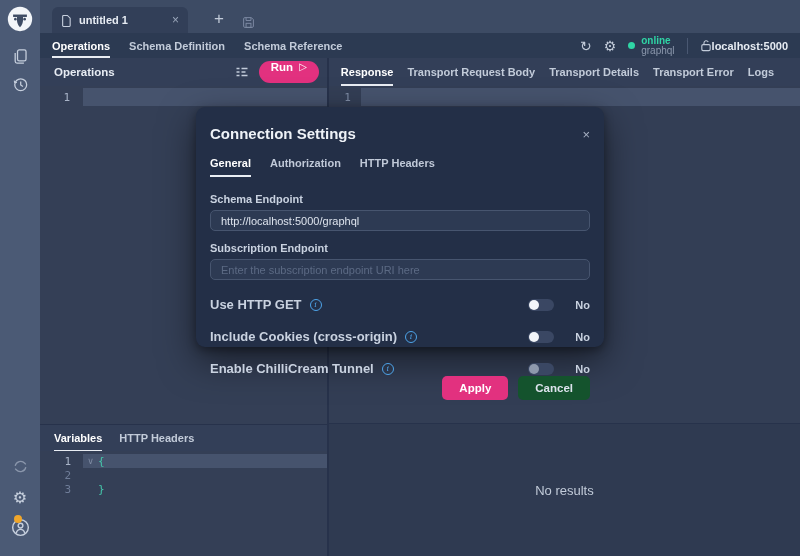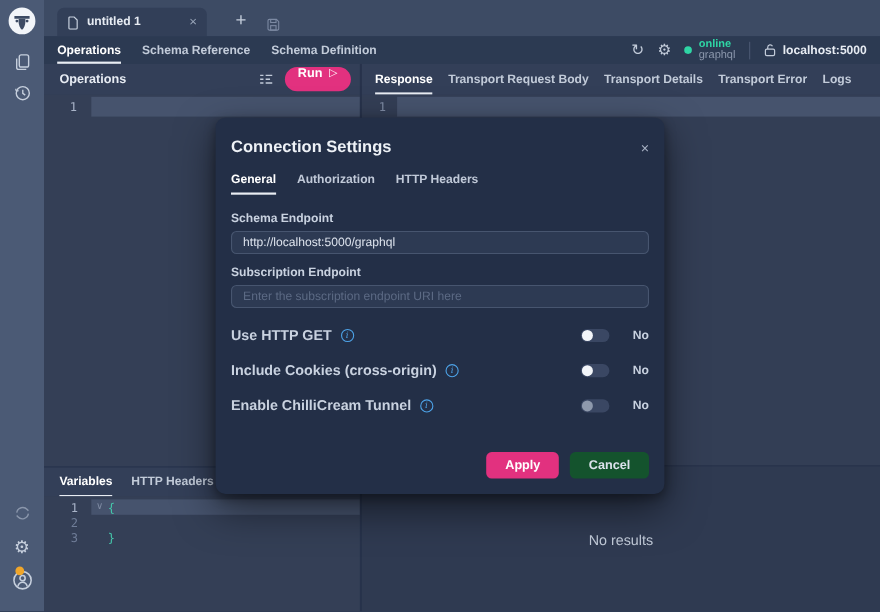--- a/index.html
+++ b/index.html
@@ -27,21 +27,21 @@
   .nav-tab { height:25px; display:flex; align-items:center; font-size:11px; font-weight:700; color:#c2cbd9; margin-right:19px; border-bottom:2px solid transparent; padding-top:2px; cursor:pointer; }
   .nav-tab.active { color:#fff; border-bottom-color:#e9edf3; }
   .nav-right { margin-left:auto; display:flex; align-items:center; gap:12px; }
   .nav-ico { color:#c2cbd9; font-size:14px; line-height:1; cursor:pointer; }
   .status-group { display:flex; align-items:center; gap:6px; }
   .status-dot { width:7px; height:7px; border-radius:50%; background:#2fd5a5; }
   .status-stack { display:flex; flex-direction:column; line-height:10px; }
   .status-online { color:#2fd5a5; font-size:10px; font-weight:700; }
   .status-label { color:#8c98ad; font-size:10px; }
   .v-div { width:1px; height:16px; background:#4a5872; }
-  .host { color:#e7ecf3; font-size:11px; font-weight:700; display:flex; align-items:center; gap:6px; cursor:pointer; }
+  .host { color:#e7ecf3; font-size:11px; font-weight:700; display:flex; align-items:center; cursor:pointer; }
 
   
   .content { position:absolute; left:40px; top:58px; right:0; bottom:0; display:flex; }
   .left-col { width:390px; display:flex; flex-direction:column; border-right:2px solid #27324b; }
   .right-col { flex:1; display:flex; flex-direction:column; }
 
   .pane-header { height:28px; background:#333f58; display:flex; align-items:center; padding:0 8px 0 14px; }
   .pane-title { font-size:11.5px; font-weight:700; color:#e7ecf3; }
   .ph-right { margin-left:auto; display:flex; align-items:center; gap:10px; }
   .run-btn { background:#e2317f; color:#fff; border:none; height:22px; border-radius:12px; padding:0 12px; font-size:11.5px; font-weight:700; display:flex; align-items:flex-start; gap:6px; cursor:pointer; font-family:inherit; }
@@ -68,21 +68,21 @@
   .v-rest { flex:1; height:100%; display:flex; align-items:center; }
 
   .tabs-header { height:28px; background:#333f58; display:flex; align-items:center; padding:0 12px; }
   .resp-tab { height:28px; display:flex; align-items:center; font-size:11px; font-weight:700; color:#c2cbd9; margin-right:14px; border-bottom:2px solid transparent; padding-top:2px; cursor:pointer; white-space:nowrap; }
   .resp-tab.active { color:#fff; border-bottom-color:#e9edf3; }
   .resp-editor { flex:1; background:#333e55; font-family:"DejaVu Sans Mono","Liberation Mono",monospace; font-size:11px; padding-top:2px; }
   .r-gutter { width:32px; text-align:right; padding-right:10px; color:#7f8ca5; flex:none; }
   .no-results { height:133px; background:#2f3a51; border-top:1px solid #27324b; display:flex; align-items:center; justify-content:center; color:#c2cbd9; font-size:13px; }
 
   
-  .dialog { position:absolute; left:196px; top:107px; width:408px; height:342px; background:#232f47; border-radius:9px; box-shadow:0 14px 36px rgba(0,0,0,.5), 0 3px 10px rgba(0,0,0,.35); z-index:10; display:flex; flex-direction:column; padding:18px 14px 14px; }
+  .dialog { position:absolute; left:196px; top:107px; width:408px; height:240px; background:#232f47; border-radius:9px; box-shadow:0 14px 36px rgba(0,0,0,.5), 0 3px 10px rgba(0,0,0,.35); z-index:10; display:flex; flex-direction:column; padding:18px 14px 14px; }
   .dlg-head { display:flex; align-items:flex-start; }
   .dlg-title { font-size:15px; font-weight:700; color:#eef2f7; }
   .dlg-close { margin-left:auto; color:#a8b2c4; font-size:13px; cursor:pointer; margin-top:2px; }
   .dlg-tabs { display:flex; margin-top:15px; }
   .dlg-tab { font-size:11px; font-weight:700; color:#c0c9d8; margin-right:19px; padding-bottom:6px; border-bottom:2px solid transparent; cursor:pointer; }
   .dlg-tab.active { color:#fff; border-bottom-color:#e9edf3; }
   .dlg-body { margin-top:16px; display:flex; flex-direction:column; flex:1; }
   .field-label { font-size:11px; font-weight:700; color:#c9d2e0; margin-bottom:5px; }
   .text-input { width:100%; height:21px; background:#2d3a53; border:1px solid #47556f; border-radius:5px; padding:0 10px; font-size:11px; color:#dde3ed; font-family:inherit; outline:none; }
   .text-input::placeholder { color:#5c6a84; }
@@ -163,22 +163,22 @@
       <svg width="13" height="13" viewBox="0 0 16 16" fill="none" stroke="currentColor" stroke-width="1.2">
         <path d="M2 3.5A1.5 1.5 0 0 1 3.5 2h8L14 4.5v8a1.5 1.5 0 0 1-1.5 1.5h-9A1.5 1.5 0 0 1 2 12.5z"></path>
         <path d="M5 2v3.5h6V2"></path>
         <rect x="5" y="9" width="6" height="5"></rect>
       </svg>
     </span>
   </div>
 
   <div class="navbar">
     <div class="nav-tab active">Operations</div>
+    <div class="nav-tab">Schema Definition</div>
     <div class="nav-tab">Schema Reference</div>
-    <div class="nav-tab">Schema Definition</div>
     <div class="nav-right">
       <span class="nav-ico glyph">↻</span>
       <span class="nav-ico glyph">⚙</span>
       <div class="status-group">
         <span class="status-dot"></span>
         <span class="status-stack">
           <span class="status-online">online</span>
           <span class="status-label">graphql</span>
         </span>
       </div>

